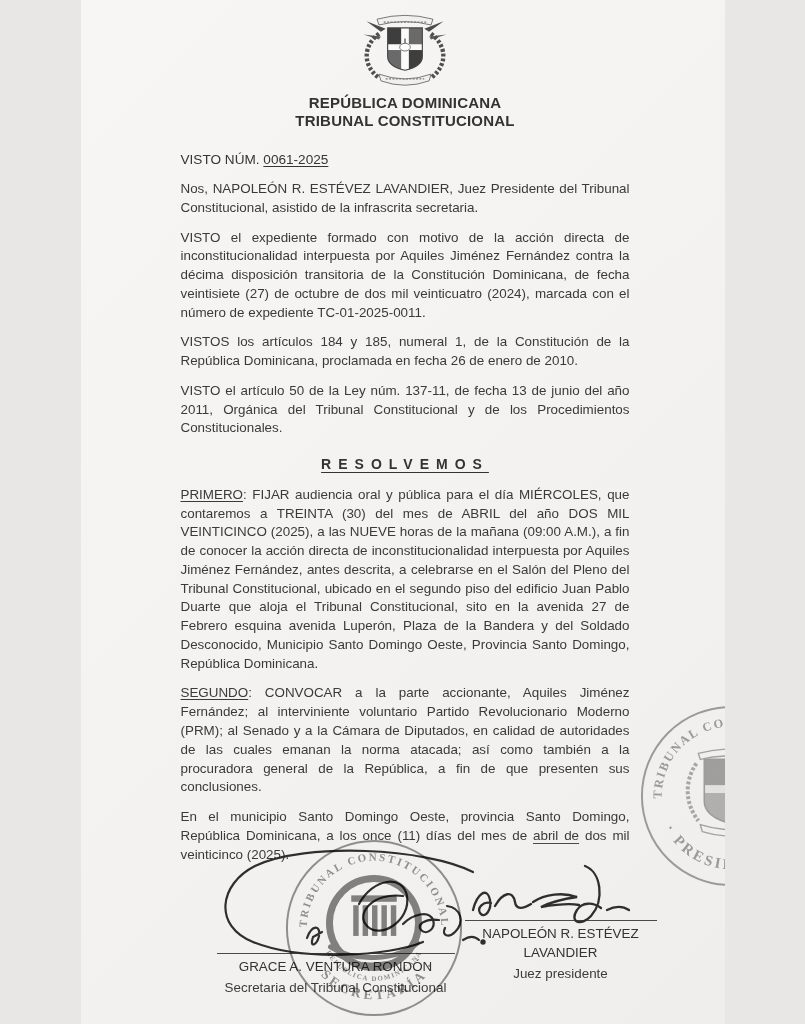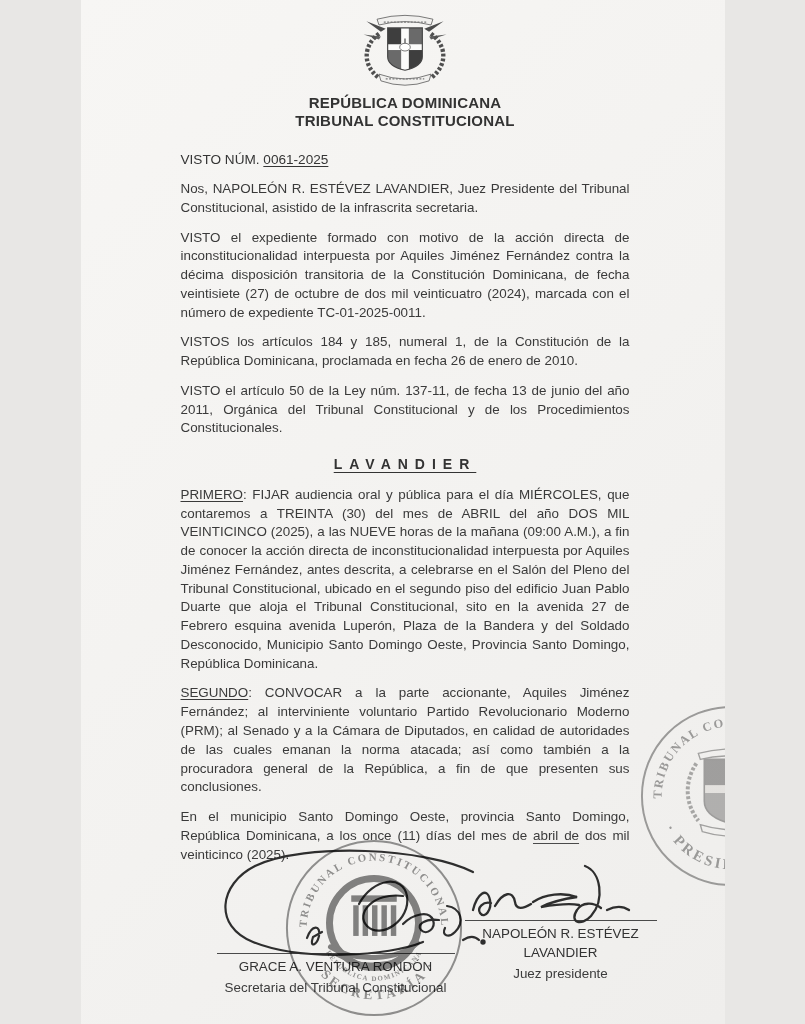--- a/index.html
+++ b/index.html
@@ -93,21 +93,21 @@
 
 
     <p class="body-par">Nos, NAPOLEÓN R. ESTÉVEZ LAVANDIER, Juez Presidente del Tribunal Constitucional, asistido de la infrascrita secretaria.</p>
 
     <p class="body-par">VISTO el expediente formado con motivo de la acción directa de inconstitucionalidad interpuesta por Aquiles Jiménez Fernández contra la décima disposición transitoria de la Constitución Dominicana, de fecha veintisiete (27) de octubre de dos mil veinticuatro (2024), marcada con el número de expediente TC-01-2025-0011.</p>
 
     <p class="body-par">VISTOS los artículos 184 y 185, numeral 1, de la Constitución de la República Dominicana, proclamada en fecha 26 de enero de 2010.</p>
 
     <p class="body-par">VISTO el artículo 50 de la Ley núm. 137-11, de fecha 13 de junio del año 2011, Orgánica del Tribunal Constitucional y de los Procedimientos Constitucionales.</p>
 
-    <div class="resolvemos"><span>LAVANDIER</span></div>
+    <div class="resolvemos"><span>RESOLVEMOS</span></div>
 
     <p class="body-par"><span class="lead-underline">PRIMERO</span><span>: FIJAR audiencia oral y pública para el día MIÉRCOLES, que contaremos a TREINTA (30) del mes de ABRIL del año DOS MIL VEINTICINCO (2025), a las NUEVE horas de la mañana (09:00 A.M.), a fin de conocer la acción directa de inconstitucionalidad interpuesta por Aquiles Jiménez Fernández, antes descrita, a celebrarse en el Salón del Pleno del Tribunal Constitucional, ubicado en el segundo piso del edificio Juan Pablo Duarte que aloja el Tribunal Constitucional, sito en la avenida 27 de Febrero esquina avenida Luperón, Plaza de la Bandera y del Soldado Desconocido, Municipio Santo Domingo Oeste, Provincia Santo Domingo, República Dominicana.</span></p>
 
     <p class="body-par"><span class="lead-underline">SEGUNDO</span><span>: CONVOCAR a la parte accionante, Aquiles Jiménez Fernández; al interviniente voluntario Partido Revolucionario Moderno (PRM); al Senado y a la Cámara de Diputados, en calidad de autoridades de las cuales emanan la norma atacada; así como también a la procuradora general de la República, a fin de que presenten sus conclusiones.</span></p>
 
     <p class="body-par"><span>En el municipio Santo Domingo Oeste, provincia Santo Domingo, República Dominicana, a los once (11) días del mes de </span><span class="pen-underline">abril de</span><span> dos mil veinticinco (2025).</span></p>
 
     <div class="sig-row">
 
       <div class="sig-block left">

